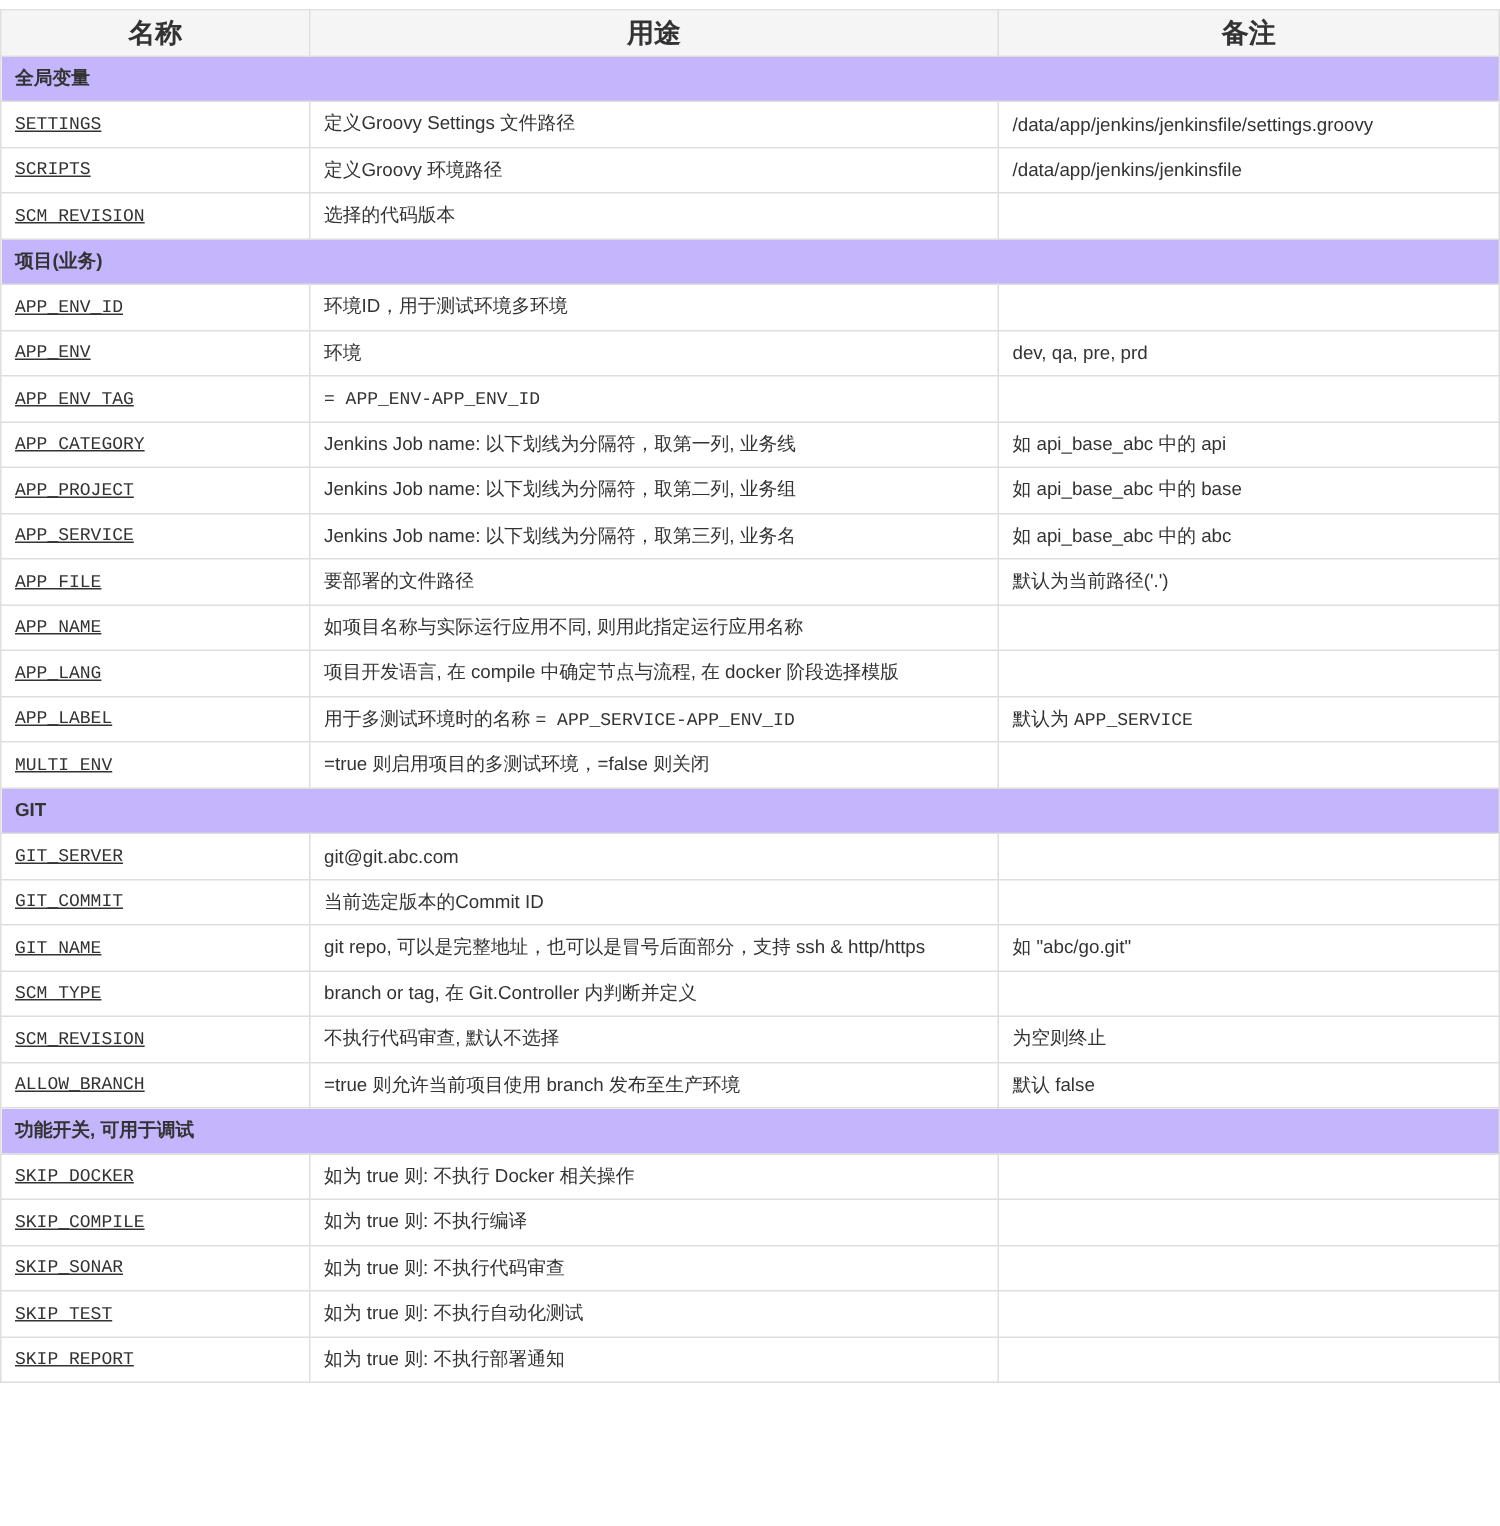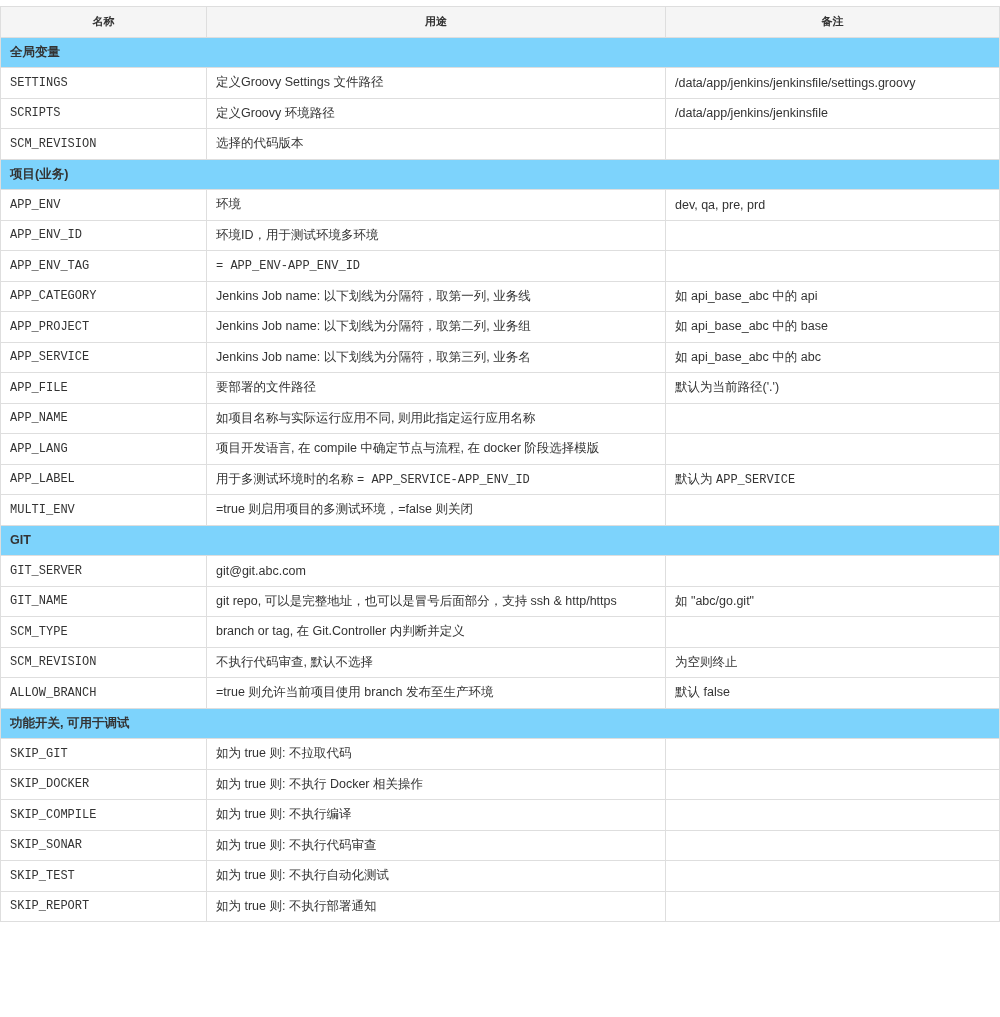--- a/index.html
+++ b/index.html
@@ -22,30 +22,31 @@
     padding: 0 9px;
     vertical-align: middle;
     white-space: nowrap;
     overflow: hidden;
   }
   table.vars thead th {
     background: #f5f5f5;
     font-weight: bold;
     text-align: center;
     color: #333333;
-    font-size: 11px;
+    font-size: 18px;
   }
   table.vars td.section {
     font-weight: bold;
-    background: #7dd3fc;
+    background: #c4b5fd;
   }
   table.vars td.name {
     font-family: "Liberation Mono", "DejaVu Sans Mono", monospace;
     font-size: 12px;
     color: #333333;
+    text-decoration: underline;
   }
   .mono {
     font-family: "Liberation Mono", "DejaVu Sans Mono", monospace;
     font-size: 12px;
   }
 </style>
 </head>
 <body>
 
 <div class="wrap">
@@ -80,30 +81,30 @@
       <tr>
         <td class="name">SCM_REVISION</td>
         <td>选择的代码版本</td>
         <td></td>
       </tr>
 
       <tr>
         <td class="section" colspan="3">项目(业务)</td>
       </tr>
       <tr>
+        <td class="name">APP_ENV_ID</td>
+        <td>环境ID，用于测试环境多环境</td>
+        <td></td>
+      </tr>
+      <tr>
         <td class="name">APP_ENV</td>
         <td>环境</td>
         <td>dev, qa, pre, prd</td>
       </tr>
       <tr>
-        <td class="name">APP_ENV_ID</td>
-        <td>环境ID，用于测试环境多环境</td>
-        <td></td>
-      </tr>
-      <tr>
         <td class="name">APP_ENV_TAG</td>
         <td><span class="mono">= </span><span class="mono">APP_ENV-APP_ENV_ID</span></td>
         <td></td>
       </tr>
       <tr>
         <td class="name">APP_CATEGORY</td>
         <td>Jenkins Job name: 以下划线为分隔符，取第一列, 业务线</td>
         <td>如 api_base_abc 中的 api</td>
       </tr>
       <tr>
@@ -144,20 +145,25 @@
 
       <tr>
         <td class="section" colspan="3">GIT</td>
       </tr>
       <tr>
         <td class="name">GIT_SERVER</td>
         <td>git@git.abc.com</td>
         <td></td>
       </tr>
       <tr>
+        <td class="name">GIT_COMMIT</td>
+        <td>当前选定版本的Commit ID</td>
+        <td></td>
+      </tr>
+      <tr>
         <td class="name">GIT_NAME</td>
         <td>git repo, 可以是完整地址，也可以是冒号后面部分，支持 ssh &amp; http/https</td>
         <td>如 "abc/go.git"</td>
       </tr>
       <tr>
         <td class="name">SCM_TYPE</td>
         <td>branch or tag, 在 Git.Controller 内判断并定义</td>
         <td></td>
       </tr>
       <tr>
@@ -168,25 +174,20 @@
       <tr>
         <td class="name">ALLOW_BRANCH</td>
         <td>=true 则允许当前项目使用 branch 发布至生产环境</td>
         <td>默认 false</td>
       </tr>
 
       <tr>
         <td class="section" colspan="3">功能开关, 可用于调试</td>
       </tr>
       <tr>
-        <td class="name">SKIP_GIT</td>
-        <td>如为 true 则: 不拉取代码</td>
-        <td></td>
-      </tr>
-      <tr>
         <td class="name">SKIP_DOCKER</td>
         <td>如为 true 则: 不执行 Docker 相关操作</td>
         <td></td>
       </tr>
       <tr>
         <td class="name">SKIP_COMPILE</td>
         <td>如为 true 则: 不执行编译</td>
         <td></td>
       </tr>
       <tr>

